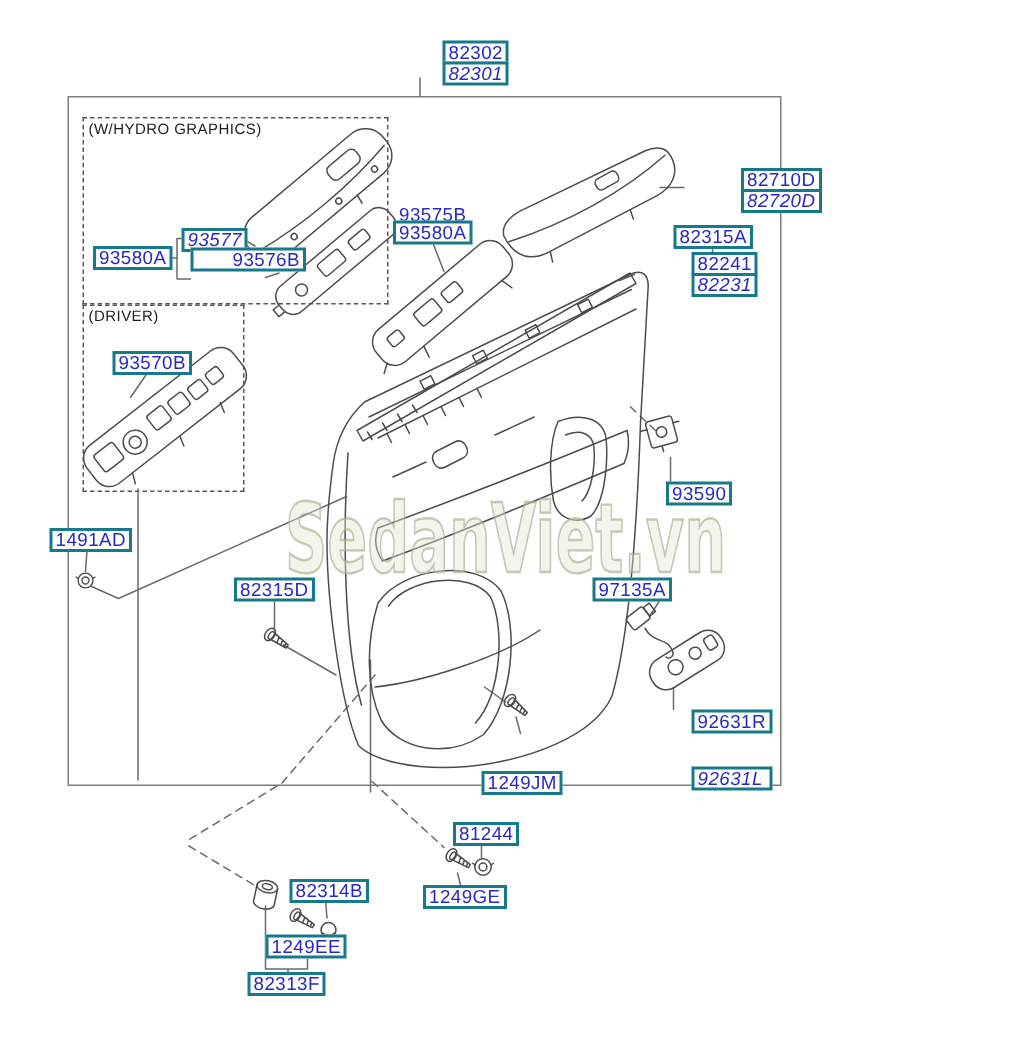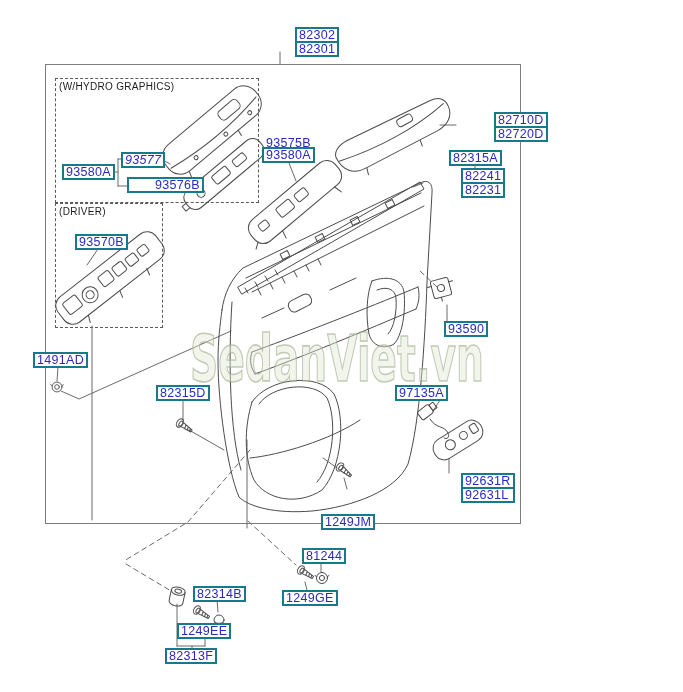--- a/index.html
+++ b/index.html
@@ -24,21 +24,21 @@
   .art .wm{stroke:rgba(160,172,138,.62);stroke-width:1.6;fill:rgba(224,230,210,.42);
     font-family:"DejaVu Sans",sans-serif;font-weight:bold;}
   
   .plabel{position:absolute;z-index:30;border:2px solid var(--label-border,#16798c);
     background:#fff;color:var(--label-text,#2a2ac0);
     font-size:12.5px;line-height:12px;padding:0 2px;white-space:nowrap;letter-spacing:.3px;}
   .ptext{position:absolute;z-index:30;color:var(--label-text,#2a2ac0);
     font-size:12.5px;line-height:12px;white-space:nowrap;letter-spacing:.3px;}
   .pstack{position:absolute;z-index:30;display:flex;flex-direction:column;margin-left:38px;}
   .pstack .plabel{position:static;}
-  .pstack .plabel + .plabel{margin-top:-2px;}
+  .pstack .plabel + .plabel{margin-top:-2px;font-style:italic;}
 </style>
 </head>
 <body>
 
 <div class="stage">
 
   <div class="outer-box"></div>
   <div class="dash-box box-hydro"></div>
   <div class="dash-box box-driver"></div>
   <div class="caption cap-hydro">(W/HYDRO GRAPHICS)</div>
@@ -210,21 +210,21 @@
     <text class="wm" x="190" y="381" font-size="64" textLength="294" lengthAdjust="spacingAndGlyphs">SedanViet.vn</text>
   </svg>
 
   <div class="pstack" style="left:257px;top:27px;">
     <div class="plabel">82302</div>
     <div class="plabel">82301</div>
   </div>
 
   <div class="plabel" style="left:121px;top:152px;font-style:italic;">93577</div>
   <div class="plabel" style="left:62px;top:164px;">93580A</div>
-  <div class="plabel" style="left:127px;top:177px;padding-left:26px;">93576B</div>
+  <div class="plabel" style="left:127px;top:165px;padding-left:26px;">93576B</div>
 
   <div class="ptext" style="left:266px;top:137px;">93575B</div>
   <div class="plabel" style="left:262px;top:147px;">93580A</div>
 
   <div class="pstack" style="left:456px;top:112px;">
     <div class="plabel">82710D</div>
     <div class="plabel">82720D</div>
   </div>
 
   <div class="plabel" style="left:449px;top:150px;">82315A</div>
@@ -233,21 +233,21 @@
     <div class="plabel">82241</div>
     <div class="plabel">82231</div>
   </div>
 
   <div class="plabel" style="left:75px;top:234px;">93570B</div>
   <div class="plabel" style="left:33px;top:352px;">1491AD</div>
   <div class="plabel" style="left:156px;top:385px;">82315D</div>
   <div class="plabel" style="left:428px;top:321px;margin-left:16px;">93590</div>
   <div class="plabel" style="left:395px;top:385px;">97135A</div>
 
-  <div class="pstack" style="left:423px;top:473px;">
+  <div class="pstack" style="left:423px;top:473px;gap:24px;">
     <div class="plabel">92631R</div>
     <div class="plabel">92631L</div>
   </div>
 
   <div class="plabel" style="left:321px;top:489px;margin-top:25px;">1249JM</div>
   <div class="plabel" style="left:302px;top:548px;">81244</div>
   <div class="plabel" style="left:282px;top:590px;">1249GE</div>
   <div class="plabel" style="left:193px;top:586px;">82314B</div>
   <div class="plabel" style="left:177px;top:623px;">1249EE</div>
   <div class="plabel" style="left:165px;top:648px;">82313F</div>

